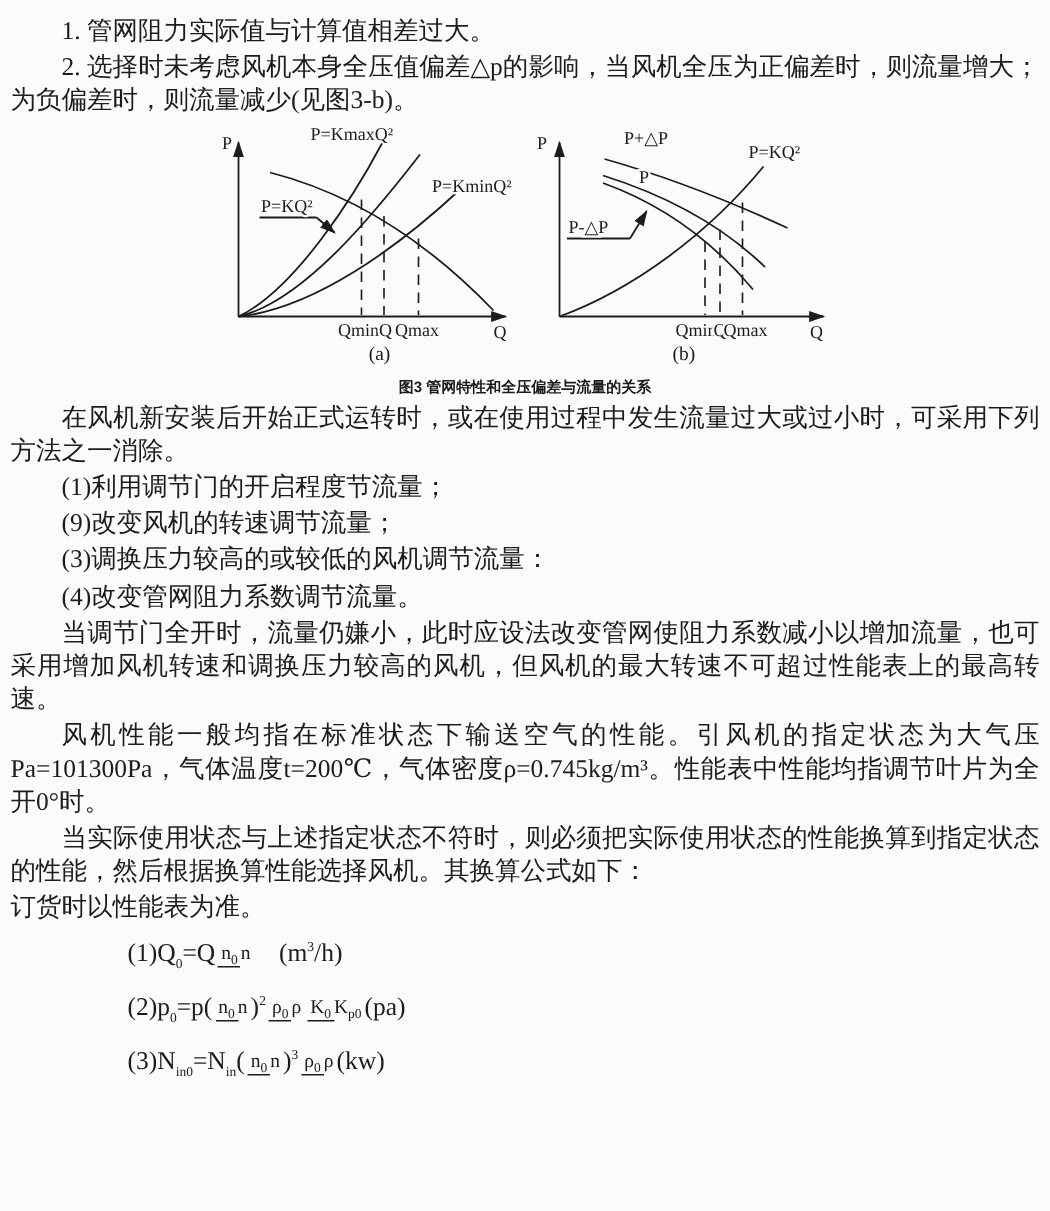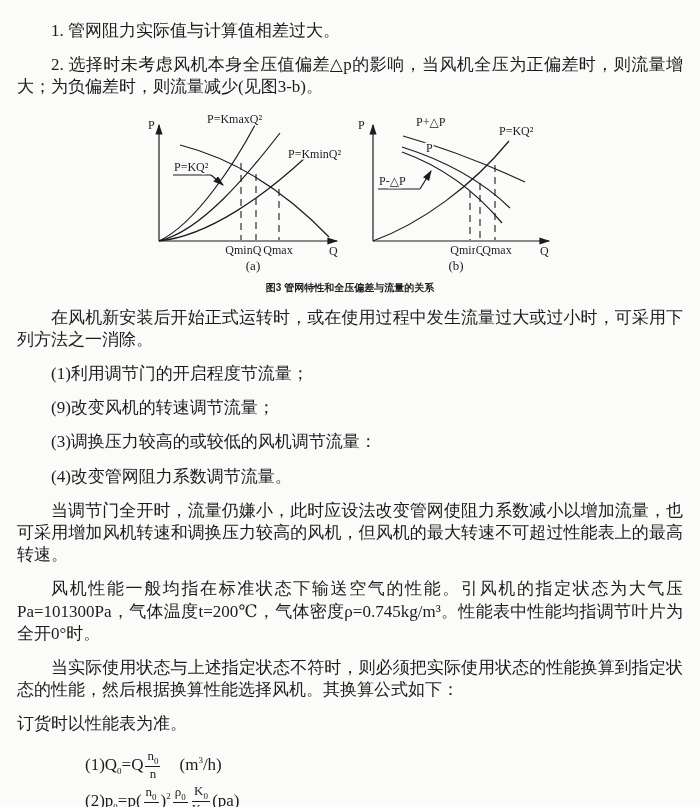--- a/index.html
+++ b/index.html
@@ -3,41 +3,41 @@
 <meta charset="utf-8">
 <style>
   html,body{margin:0;padding:0;}
   body{
     width:700px;height:807px;overflow:hidden;
     background:#fbfbfa;color:#1c1c1c;
     font-family:"Liberation Serif","DejaVu Serif",serif;
     font-size:17px;
   }
   .page{padding:8px 5px 0 5px;}
-  .para{margin:12px;line-height:22.2px;text-align:justify;}
+  .para{margin:2px;line-height:22.2px;text-align:justify;}
   .para.ind{text-indent:2em;}
   .figure{display:flex;justify-content:center;margin:2px 0 0 14px;}
   .diag{display:block;}
   svg path.ln{stroke:#1c1c1c;stroke-width:1.2;fill:none;}
   svg path.dash{stroke:#1c1c1c;stroke-width:1.1;fill:none;stroke-dasharray:7 5;}
   svg text{
     font-family:"Liberation Serif","DejaVu Serif",serif;
     font-size:12px;fill:#1c1c1c;
     paint-order:stroke;stroke:#fbfbfa;stroke-width:3px;
   }
   svg text.tag{font-size:13px;}
   .caption{
     text-align:center;font-family:"Liberation Sans","DejaVu Sans",sans-serif;
     font-weight:bold;font-size:10px;margin:2px 0 3px;
   }
   .formulas{margin-left:80px;}
   .formula{line-height:25px;white-space:nowrap;}
   .formula sub,.formula sup,.formula-note sub{font-size:9px;}
   .frac{
-    display:inline-flex;flex-direction:column;text-align:center;
+    display:inline-flex;flex-direction:row;text-align:center;
     vertical-align:middle;font-size:13px;line-height:1.12;margin:0 2px;
   }
   .frac .fn{border-bottom:1px solid #1c1c1c;padding:0 2px;}
 </style>
 </head>
 <body>
 
 <div class="page">
 
   <div id="text-top">

